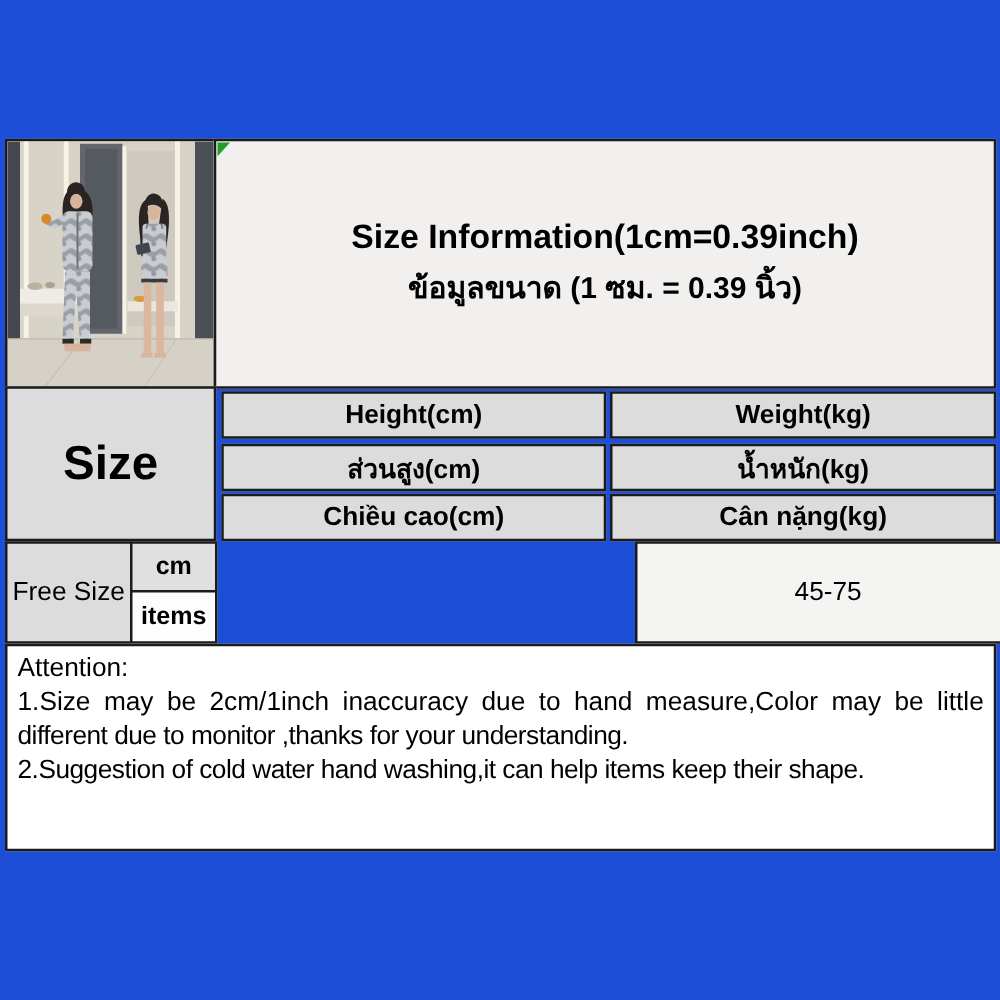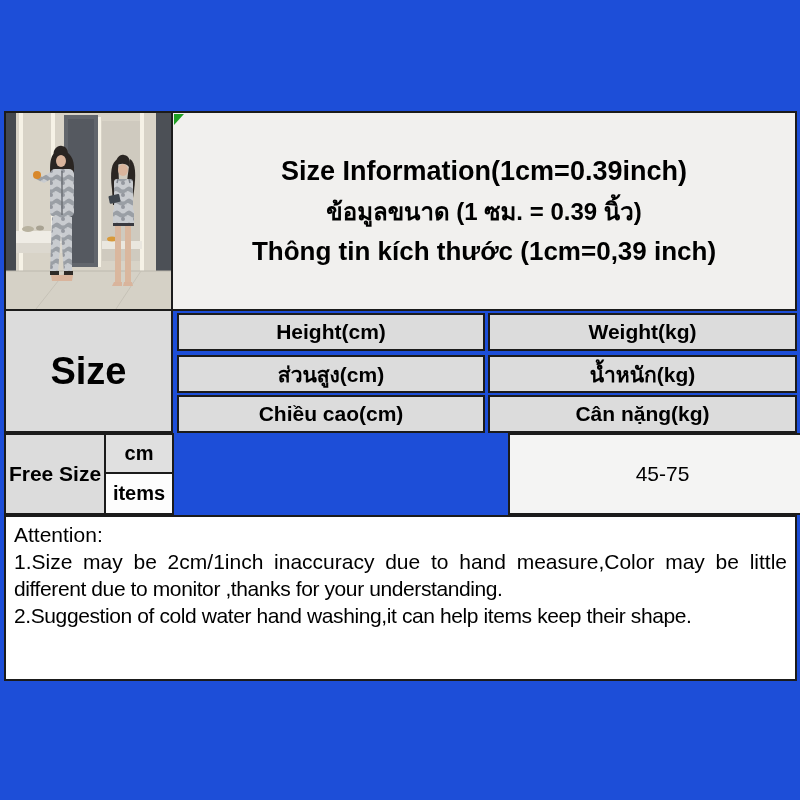--- a/index.html
+++ b/index.html
@@ -32,21 +32,21 @@
   
   .size-cell { left:4px; top:309px; width:169px; height:124px; font-size:38px; font-weight:bold; }
   .hbar { font-size:21px; font-weight:bold; }
   .h-left  { left:177px; width:308px; }
   .h-right { left:488px; width:309px; }
   .row-a { top:313px; height:38px; }
   .row-b { top:355px; height:38px; }
   .row-c { top:395px; height:38px; }
 
   
-  .freesize-cell { left:4px; top:433px; width:102px; height:82px; font-size:21px; font-weight:bold; }
+  .freesize-cell { left:4px; top:433px; width:102px; height:82px; font-size:21px; font-weight:normal; }
   .cm-cell   { left:104px; top:433px; width:70px; height:41px; font-size:20px; font-weight:bold; background:#e0e0e0; }
   .inch-cell { left:104px; top:472px; width:70px; height:43px; font-size:20px; font-weight:bold; background:#fdfdfd; }
   .val-cell  { top:433px; height:82px; font-size:21px; font-weight:normal; }
   .val-h { left:177px; width:308px; }
   .val-w { left:508px; width:309px; }
 
   
   .attention-box {
     left:4px; top:515px; width:793px; height:166px; background:#ffffff;
     flex-direction:column; align-items:stretch; justify-content:flex-start;
@@ -126,21 +126,20 @@
         <rect x="119" y="113" width="6" height="56" fill="#dab79e"></rect>
         <path d="M108 169 L116 169 L116 173 L106 173 Z" fill="#d9b49c"></path>
         <path d="M118 169 L126 169 L127 173 L117 173 Z" fill="#d9b49c"></path>
       </g>
     </svg>
   </div>
 
   <div class="cell title-cell">
     <div class="title-en">Size Information(1cm=0.39inch)</div>
     <div class="title-th">ข้อมูลขนาด (1 ซม. = 0.39 นิ้ว)</div>
-    <div class="title-vi">Thông tin kích thước (1cm=0,39 inch)</div>
   </div>
   <div class="corner-marker"></div>
 
   <div class="cell gray size-cell">Size</div>
 
   <div class="cell gray hbar h-left row-a">Height(cm)</div>
   <div class="cell gray hbar h-right row-a">Weight(kg)</div>
   <div class="cell gray hbar h-left row-b">ส่วนสูง(cm)</div>
   <div class="cell gray hbar h-right row-b">น้ำหนัก(kg)</div>
   <div class="cell gray hbar h-left row-c">Chiều cao(cm)</div>

